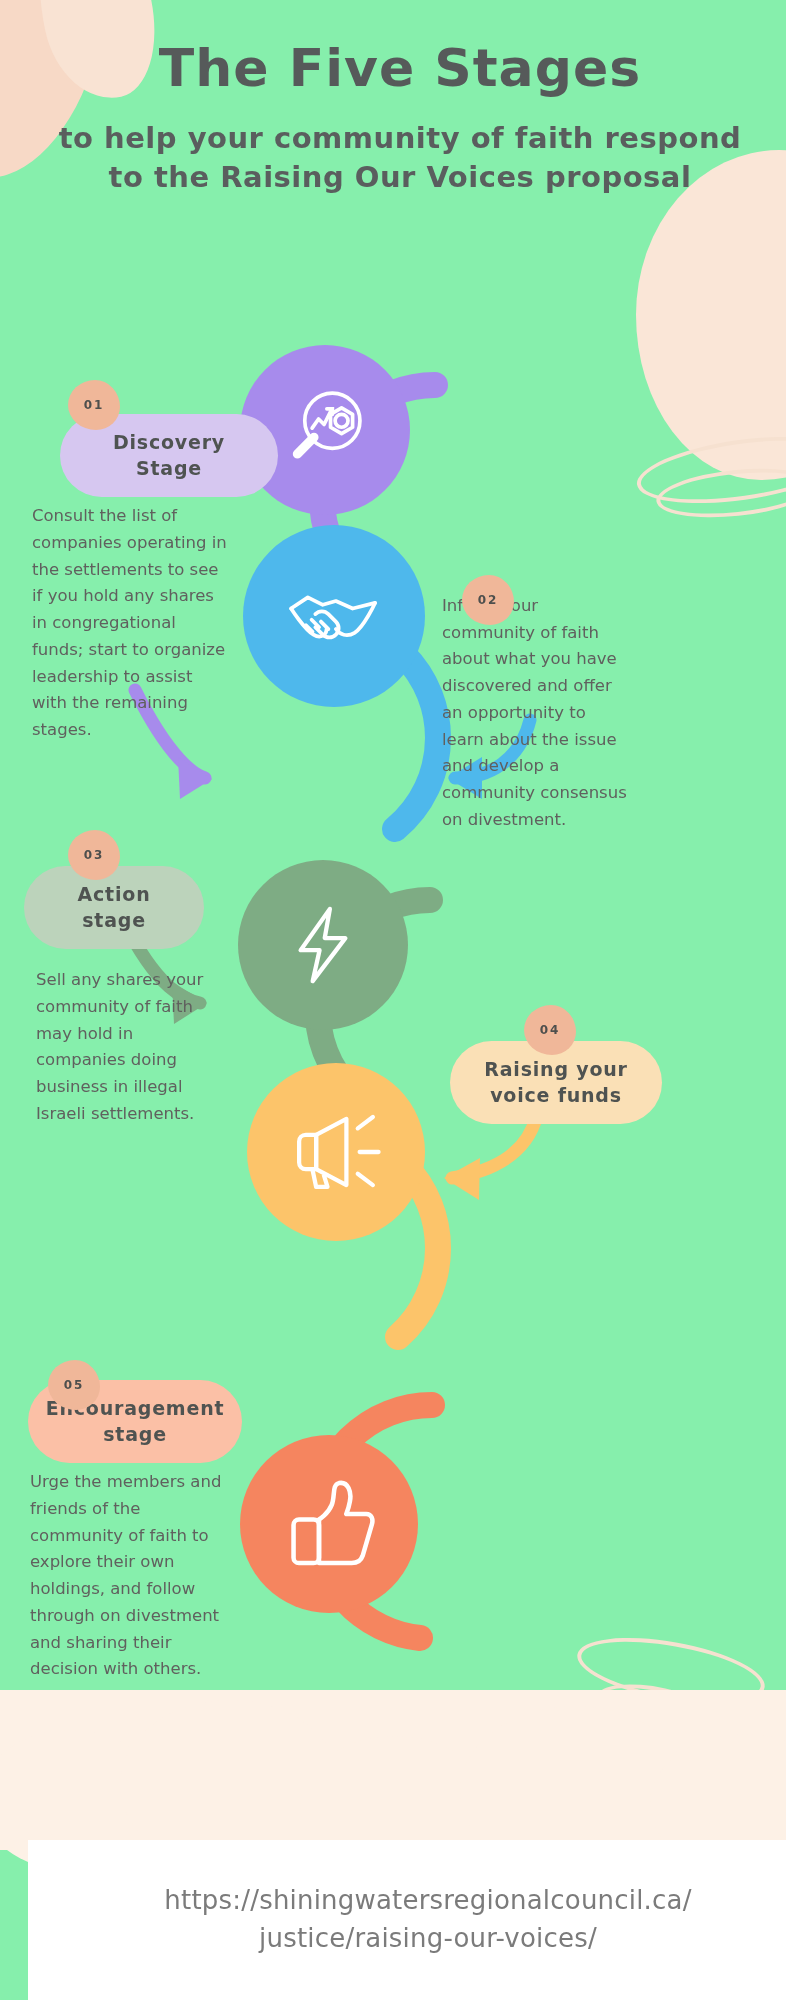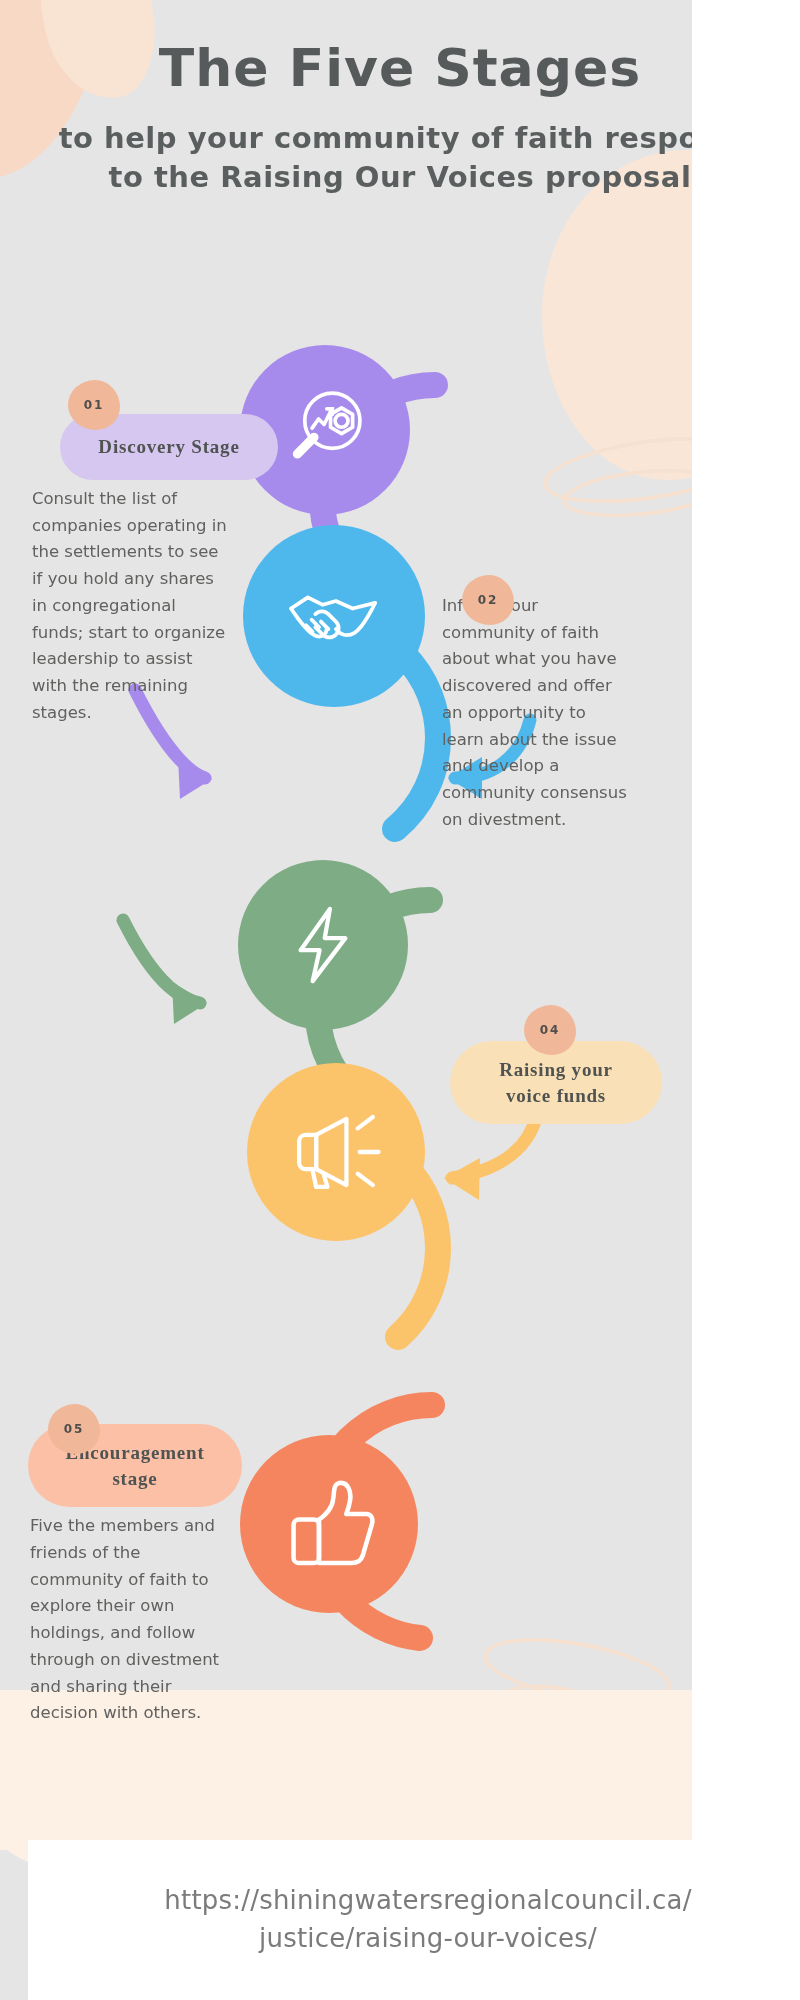--- a/index.html
+++ b/index.html
@@ -9,23 +9,23 @@
     height: 2000px;
     font-family: "DejaVu Sans", sans-serif;
     background: #ffffff;
     overflow: hidden;
     position: relative;
   }
 
   #poster {
     position: absolute;
     left: 0; top: 0;
-    width: 692px;
+    width: 786px;
     height: 2000px;
-    background: #e5e5e5;
+    background: #86efac;
     overflow: hidden;
   }
 
   
   .bg-blob { position: absolute; border-radius: 50%; pointer-events: none; }
   .blob-tl-1 {
     left: -70px; top: -120px; width: 170px; height: 300px;
     background: #f7d9c6; border-radius: 50% 50% 45% 55% / 60% 55% 45% 40%;
     transform: rotate(18deg);
   }
@@ -89,21 +89,20 @@
   }
 
   .pill {
     position: relative;
     border-radius: 46px;
     padding: 16px 26px;
     display: flex; align-items: center; justify-content: center;
     font-size: 19px; font-weight: 700; color: #4f5351;
     line-height: 1.35; text-align: center; letter-spacing: 0.8px;
     min-height: 66px;
-    font-family: Liberation Serif, serif;
   }
 
   .body-text {
     font-family: "DejaVu Sans", sans-serif;
     font-size: 16.5px; color: #60605e; line-height: 1.62;
   }
 
   
   .footer-band {
     position: absolute; left: 0; bottom: 0; width: 800px; height: 160px;
@@ -220,38 +219,47 @@
     <div class="body-text" style="margin-top:6px; width:200px;">Consult the list of companies operating in the settlements to see if you hold any shares in congregational funds; start to organize leadership to assist with the remaining stages.</div>
   </div>
 
   <div class="stage-block" style="left:430px; top:575px; width:245px; text-align:left;">
     <div class="num-badge" style="left:32px; top:0;">
       <span>02</span>
     </div>
     <div class="body-text" style="margin-top:18px; width:190px; margin-left:12px;">Inform your community of faith about what you have discovered and offer an opportunity to learn about the issue and develop a community consensus on divestment.</div>
   </div>
 
+  <div class="stage-block" style="left:20px; top:830px; width:240px;">
+    <div class="num-badge" style="left:48px; top:0;">
+      <span>03</span>
+    </div>
+    <div class="pill" style="margin-top:36px; background:#bcd3bb; width:180px; margin-left:4px;">
+      <span>Action stage</span>
+    </div>
+    <div class="body-text" style="margin-top:18px; width:190px; margin-left:16px;">Sell any shares your community of faith may hold in companies doing business in illegal Israeli settlements.</div>
+  </div>
 
   <div class="stage-block" style="left:432px; top:1005px; width:245px; text-align:right;">
     <div class="num-badge" style="left:92px; top:0;">
       <span>04</span>
     </div>
     <div class="pill" style="margin-top:36px; background:#fae0b6; width:212px; margin-left:18px;">
       <span>Raising your voice funds</span>
     </div>
   </div>
 
-  <div class="stage-block" style="left:22px; top:1404px; width:240px;">
+  <div class="stage-block" style="left:22px; top:1360px; width:240px;">
     <div class="num-badge" style="left:26px; top:0;">
       <span>05</span>
     </div>
     <div class="pill" style="margin-top:20px; background:#fbc0a6; width:214px; margin-left:6px;">
       <span>Encouragement stage</span>
     </div>
-    <div class="body-text" style="margin-top:6px; width:196px; margin-left:8px;">Five the members and friends of the community of faith to explore their own holdings, and follow through on divestment and sharing their decision with others.</div>
+    <div class="body-text" style="margin-top:6px; width:196px; margin-left:8px;">Urge the members and friends of the community of faith to explore their own holdings, and follow through on divestment and sharing their decision with others.</div>
   </div>
 
   <div class="cloud-bottom">
     <div class="cloud-lobe" style="left:20px;  top:40px;  width:180px; height:140px;"></div>
     <div class="cloud-lobe" style="left:160px; top:10px;  width:220px; height:170px;"></div>
     <div class="cloud-lobe" style="left:340px; top:46px;  width:190px; height:140px;"></div>
     <div class="cloud-lobe" style="left:500px; top:16px;  width:230px; height:170px;"></div>
     <div class="cloud-lobe" style="left:690px; top:44px;  width:190px; height:140px;"></div>
   </div>
 

